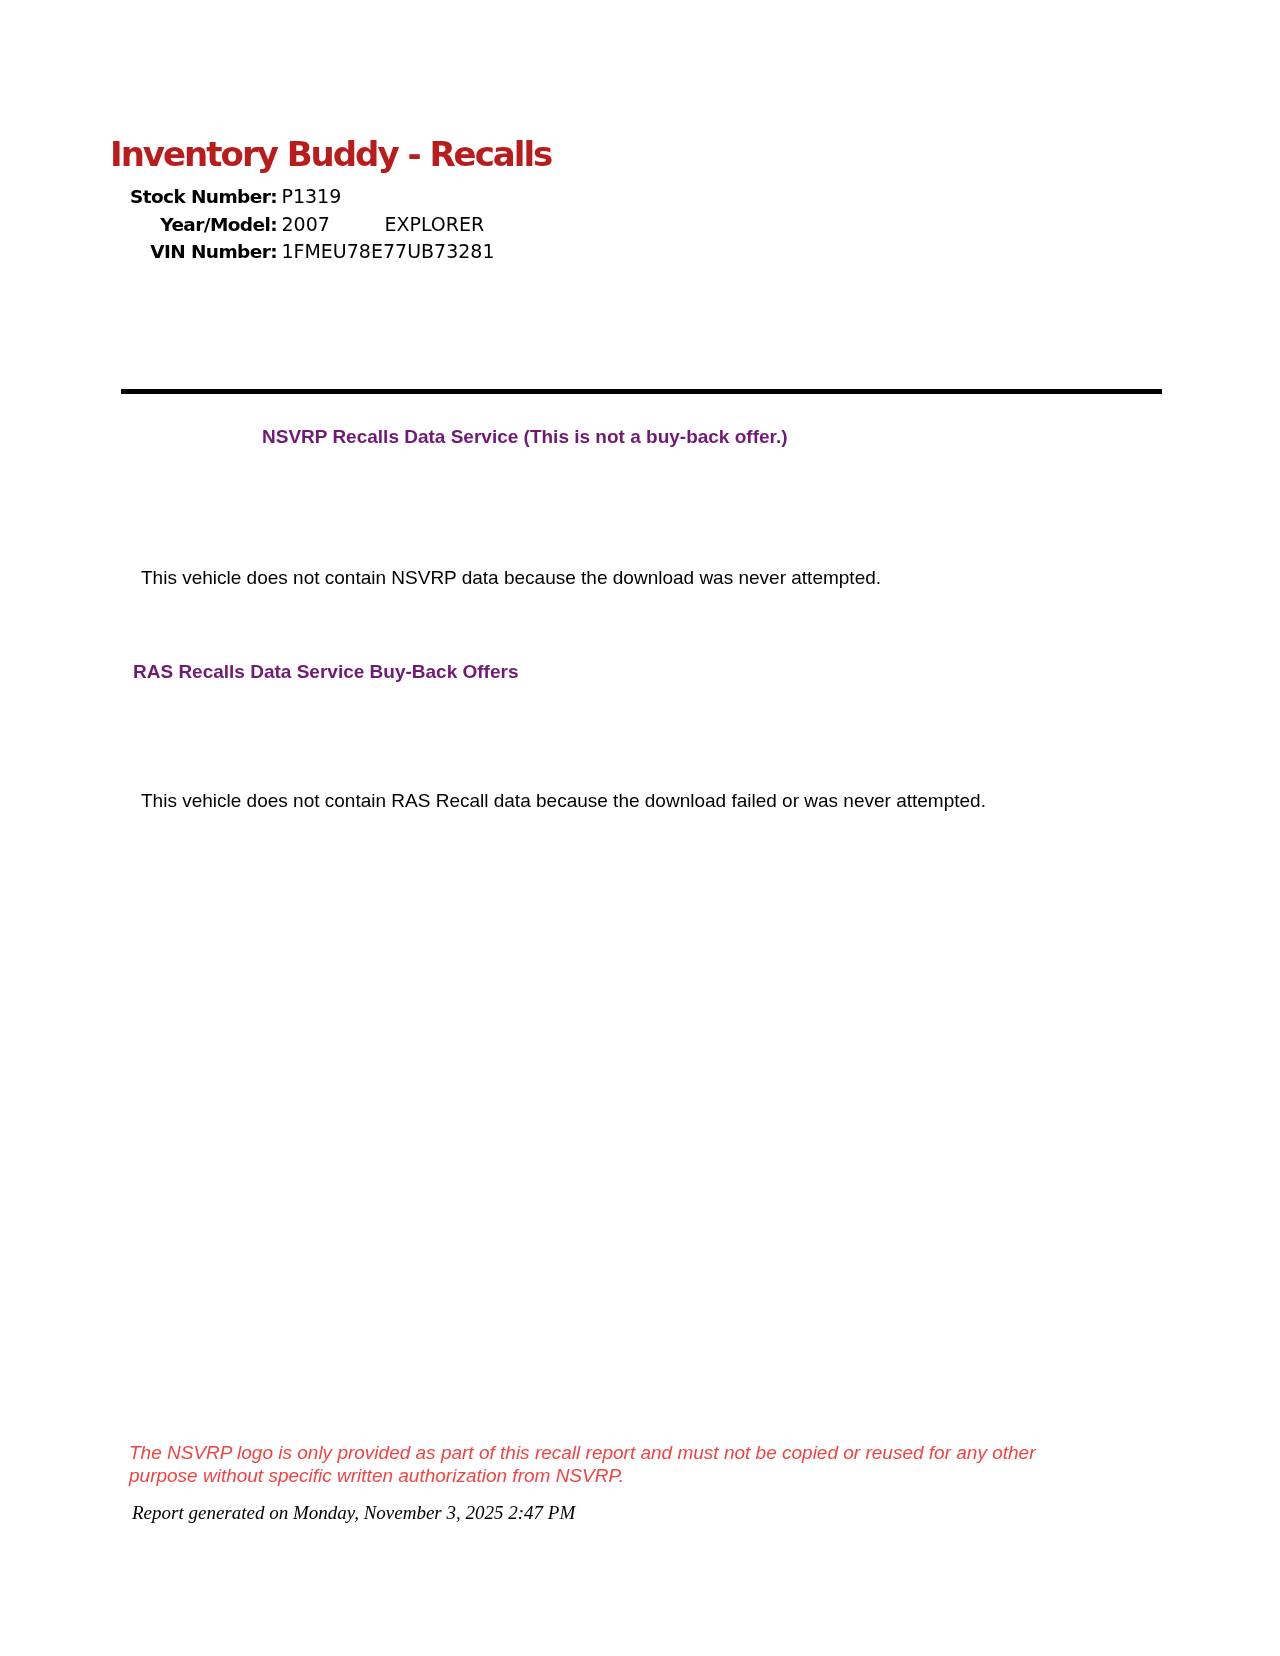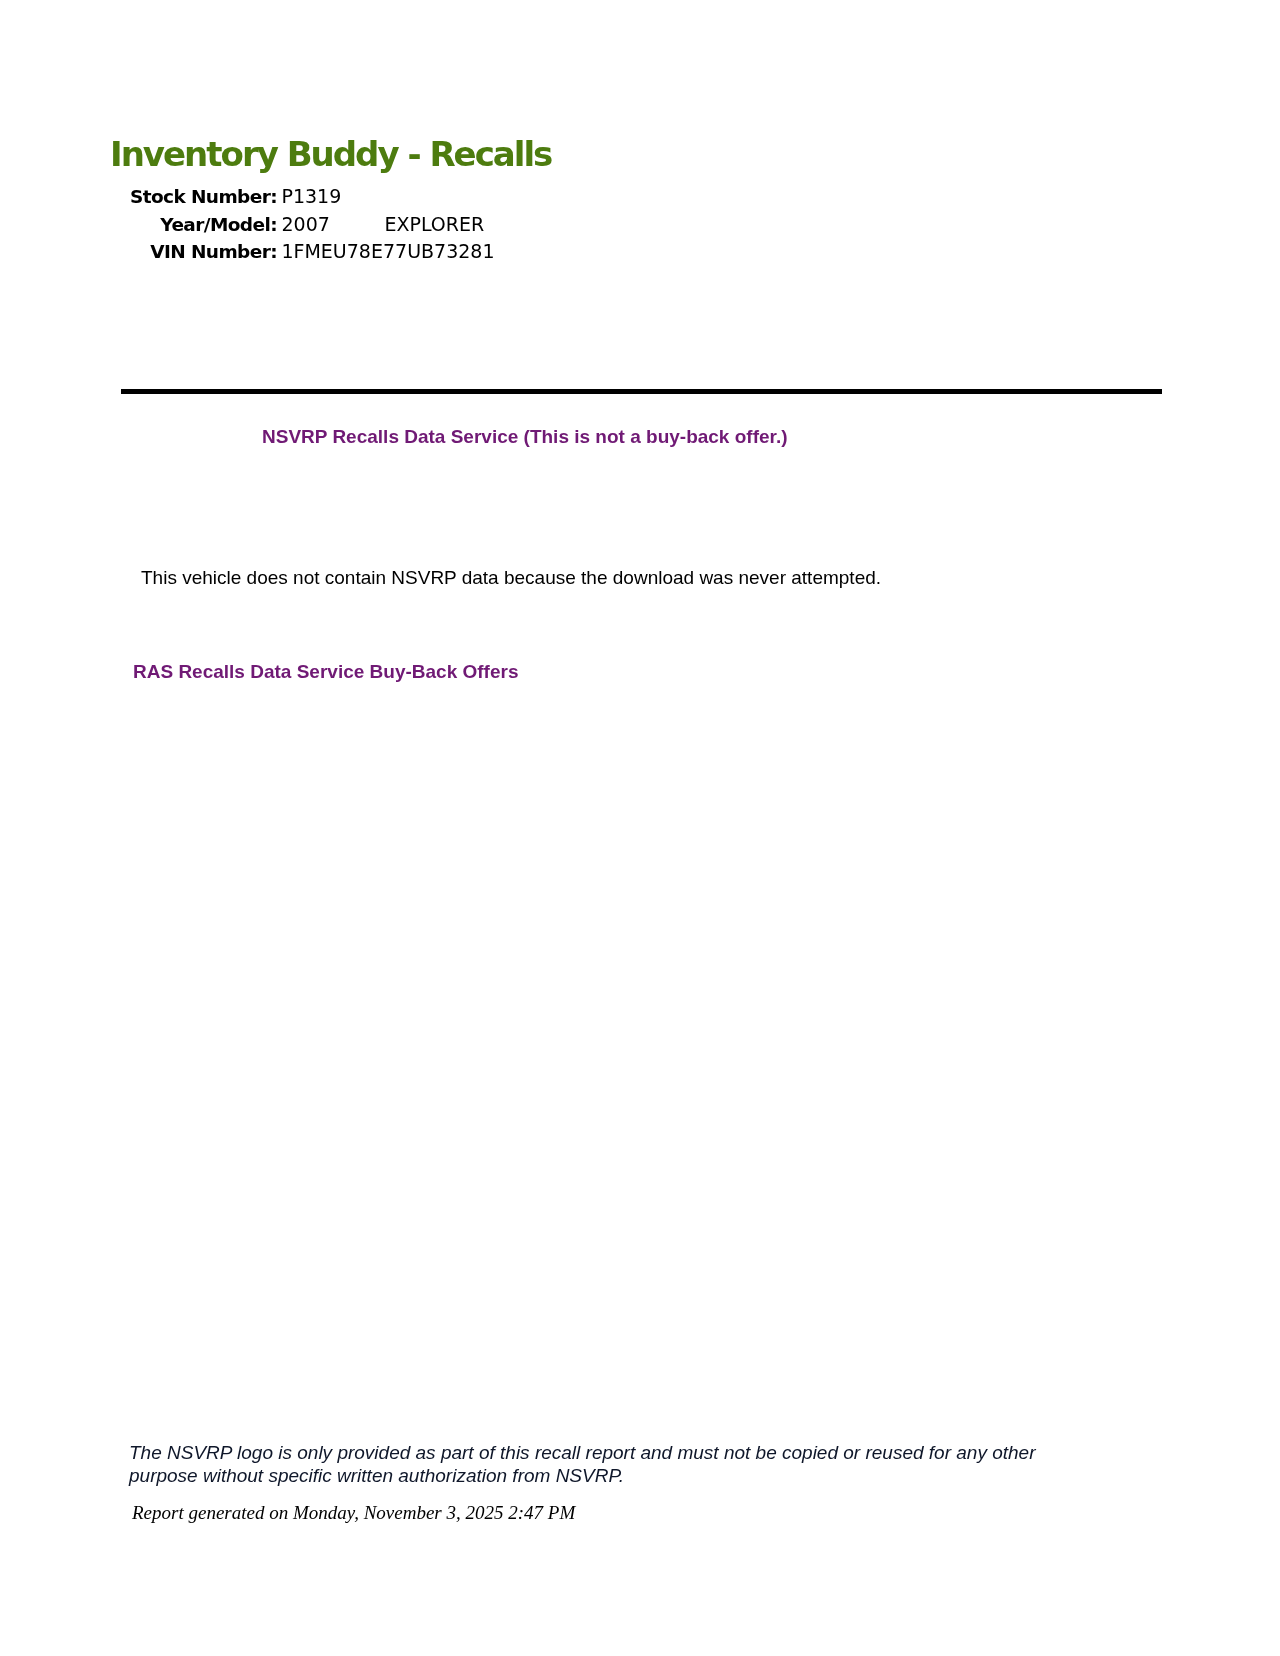--- a/index.html
+++ b/index.html
@@ -19,21 +19,21 @@
   .page-title {
     position: absolute;
     left: 110px;
     top: 134px;
     margin: 0;
     font-family: "DejaVu Sans", sans-serif;
     font-weight: 700;
     font-size: 34px;
     letter-spacing: -2px;
     white-space: nowrap;
-    color: #4d7c0f;
+    color: #b91c1c;
   }
   .vehicle-info {
     position: absolute;
     left: 0;
     top: 183px;
   }
   .info-row {
     position: relative;
     height: 27.5px;
     line-height: 27.5px;
@@ -94,21 +94,21 @@
   .status-ras   { left: 125px; top: 774px; }
   .disclaimer {
     position: absolute;
     left: 129px;
     top: 1441px;
     margin: 0;
     font-family: "Liberation Sans", sans-serif;
     font-style: italic;
     font-size: 19px;
     line-height: 23px;
-    color: #0f172a;
+    color: #ef4444;
   }
   .generated-line {
     position: absolute;
     left: 132px;
     top: 1502px;
     margin: 0;
     font-family: Liberation Serif, serif;
     font-style: italic;
     font-size: 19px;
     white-space: nowrap;
@@ -138,20 +138,21 @@
   </div>
 
   <div class="divider"></div>
 
   <h2 class="section-heading heading-nsvrp">NSVRP Recalls Data Service (This is not a buy-back offer.)</h2>
 
   <p class="status-text status-nsvrp">This vehicle does not contain NSVRP data because the download was never attempted.</p>
 
   <h2 class="section-heading heading-ras">RAS Recalls Data Service Buy-Back Offers</h2>
 
+  <p class="status-text status-ras">This vehicle does not contain RAS Recall data because the download failed or was never attempted.</p>
 
   <div class="disclaimer">
     <div>The NSVRP logo is only provided as part of this recall report and must not be copied or reused for any other</div>
     <div>purpose without specific written authorization from NSVRP.</div>
   </div>
 
   <p class="generated-line">Report generated on Monday, November 3, 2025 2:47 PM</p>
 
 </div>
 

